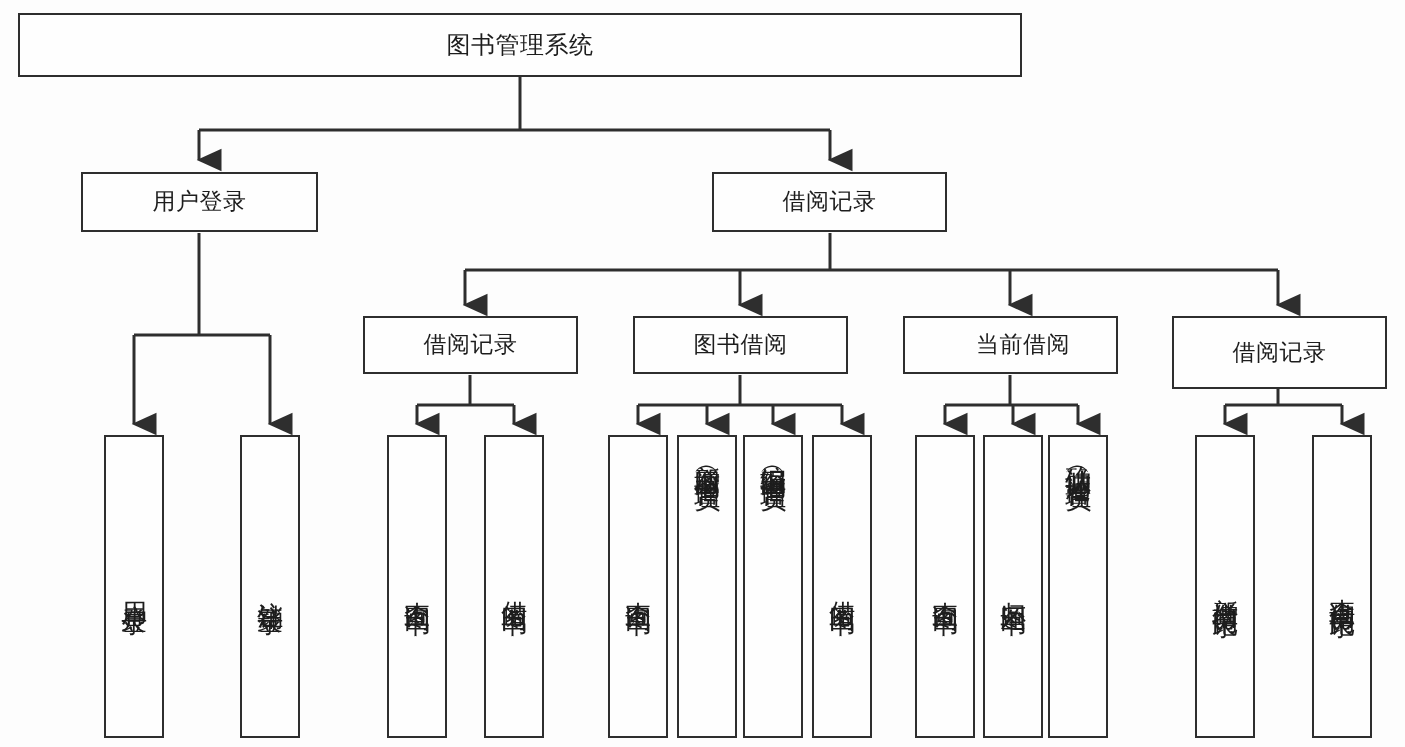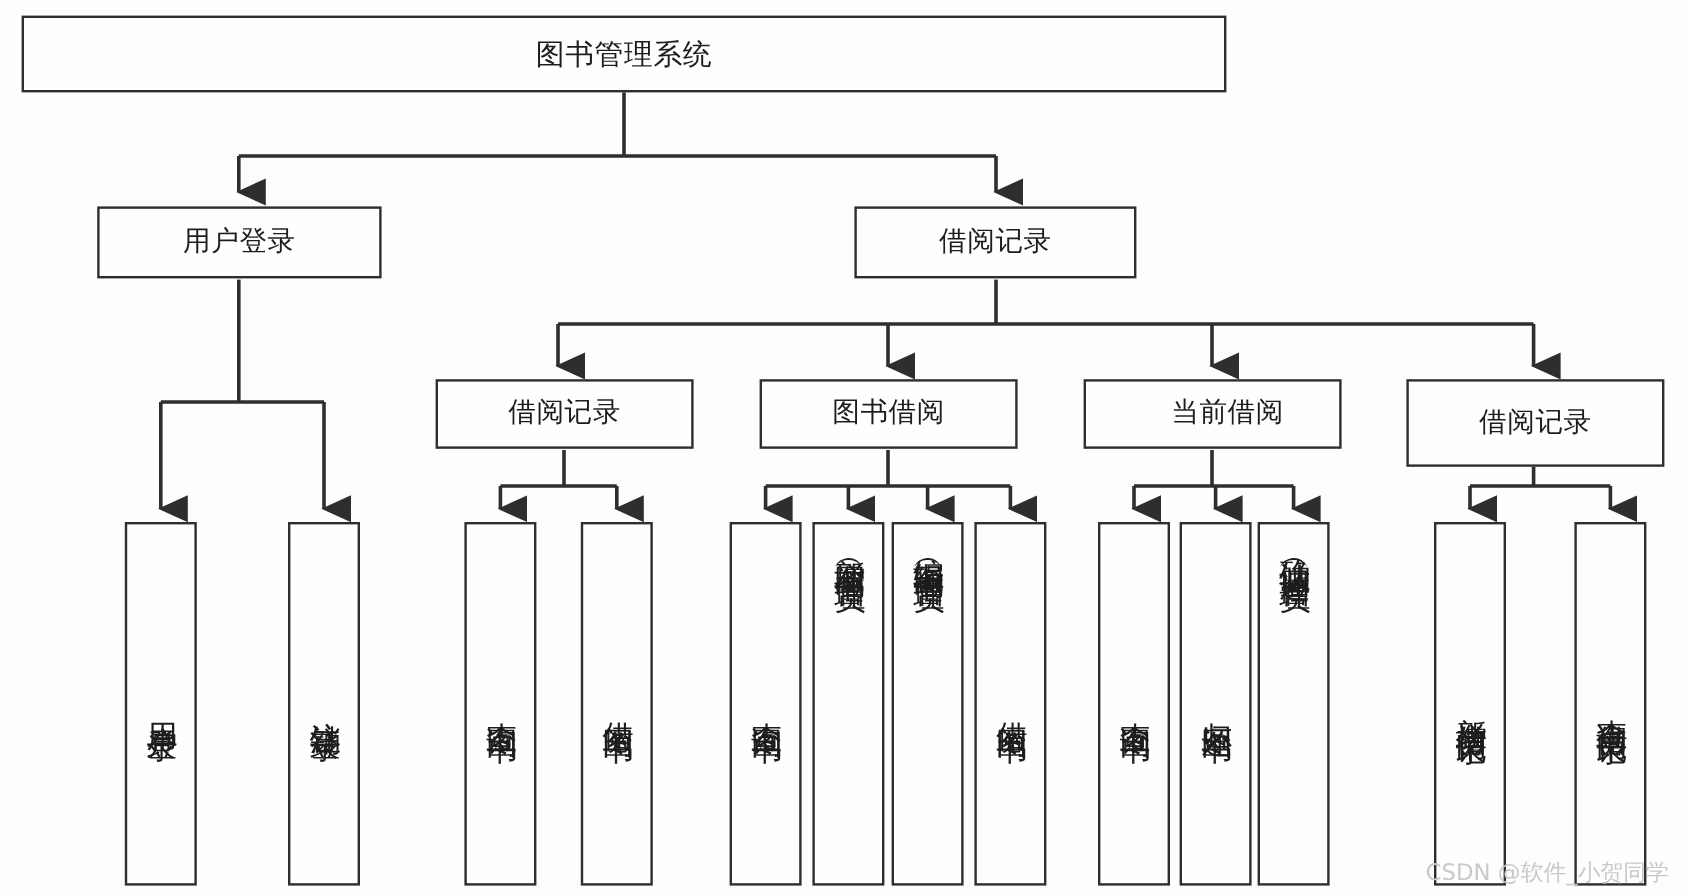--- a/index.html
+++ b/index.html
@@ -192,14 +192,13 @@
         <span class="node-label">确认归还（管理员）</span>
       </div>
       <div class="node leaf mid" style="left: 1195px; top: 435px; width: 60px; height: 303px;">
         <span class="node-label">新增借阅记录</span>
       </div>
       <div class="node leaf mid" style="left: 1312px; top: 435px; width: 60px; height: 303px;">
         <span class="node-label">查询借阅记录</span>
       </div>
     </div>
 
-  <div id="watermark">CSDN @软件_小贺同学</div>
 </div>
 
 </body></html>

